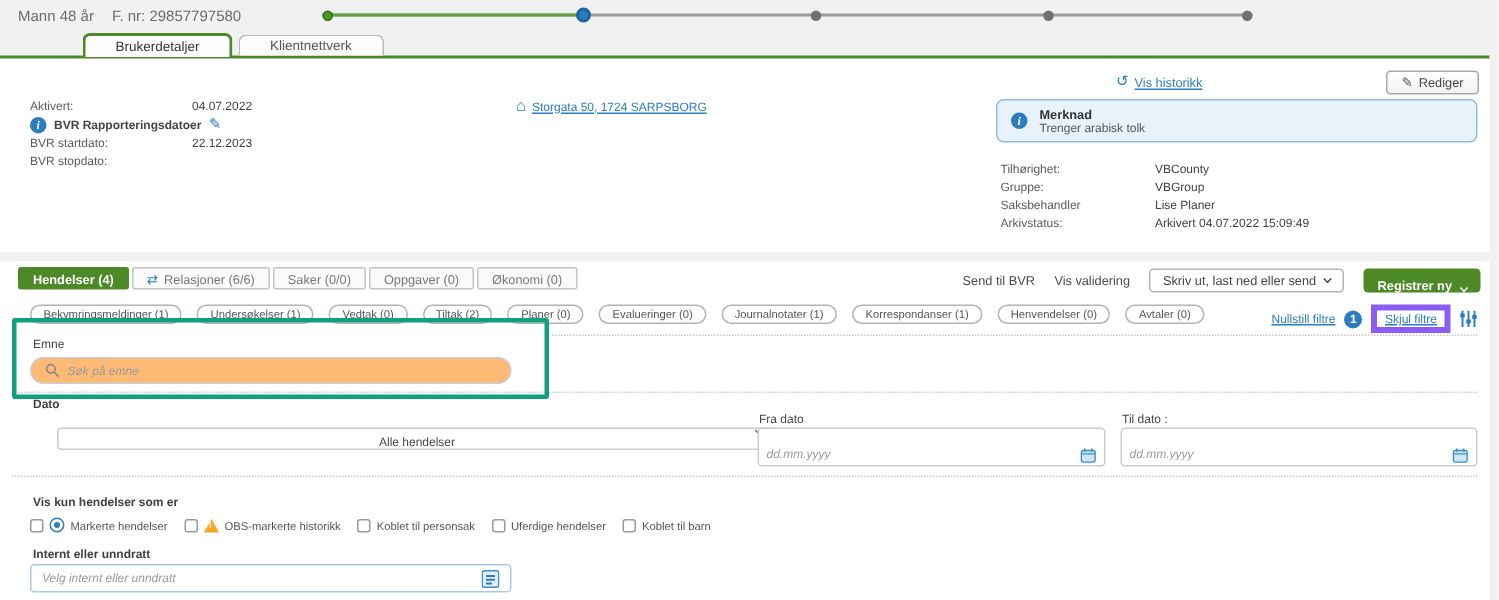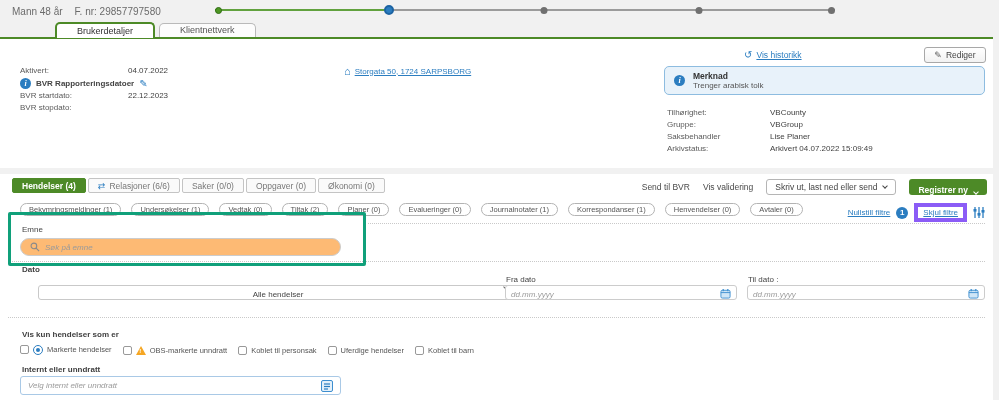--- a/index.html
+++ b/index.html
@@ -107,27 +107,27 @@
   .search-box input, .plain-input input { border: none; outline: none; flex: 1; font-size: 8px;
                 background: transparent; font-family: "Liberation Sans", sans-serif; color: #444; min-width: 0; }
   input::placeholder { font-style: italic; color: #9a9a9a; }
 
   .select-box { position: absolute; left: 20px; top: 111px; width: 480px; height: 15px;
                 border: 1px solid #c9c9c9; border-radius: 3px; background: #fff;
                 display: flex; align-items: flex-end; justify-content: center; font-size: 8px; color: #444; cursor: pointer; margin-left: 18px; }
   .select-box .chev { position: absolute; right: 9px; color: #666; margin: 0; }
 
   .date-input { position: absolute; top: 111px; height: 15px; border: 1px solid #ccc; border-radius: 3px;
-                background: #fff; display: flex; align-items: flex-end; padding: 0 5px; gap: 4px; }
+                background: #fff; display: flex; align-items: flex-start; padding: 12px 5px; gap: 4px; }
   .date-input input { border: none; outline: none; flex: 1; font-size: 8px; background: transparent;
                 font-family: "Liberation Sans", sans-serif; min-width: 0; }
   .cal { flex: 0 0 auto; cursor: pointer; display: flex; }
 
   .checkrow { position: absolute; left: 20px; top: 171px; display: flex; align-items: center; gap: 11px; }
-  .chk-item { display: flex; align-items: flex-start; gap: 4px; }
+  .chk-item { display: flex; align-items: center; gap: 4px; }
   .chk-item .txt { font-size: 7.5px; color: #555; white-space: nowrap; }
   .cb { width: 9px; height: 9px; border: 1px solid #999; border-radius: 2px; background: #fff; cursor: pointer; flex: 0 0 auto; }
   .target { width: 10px; height: 10px; border: 1px solid #2b7dc0; border-radius: 50%; position: relative; flex: 0 0 auto; }
   .target::after { content: ""; position: absolute; left: 2px; top: 2px; width: 4px; height: 4px;
                    background: #2b7dc0; border-radius: 50%; }
   .warn { position: relative; width: 0; height: 0; border-left: 5px solid transparent;
           border-right: 5px solid transparent; border-bottom: 9px solid #f5a623; flex: 0 0 auto; }
   .warn::after { content: "!"; position: absolute; left: -1.5px; top: 2px;
                  font: bold 6px "Liberation Sans", sans-serif; color: #fff; }
 
@@ -319,21 +319,21 @@
 
     <div class="checkrow">
       <div class="chk-item">
         <span class="cb"></span>
         <span class="target"></span>
         <span class="txt">Markerte hendelser</span>
       </div>
       <div class="chk-item">
         <span class="cb"></span>
         <span class="warn"></span>
-        <span class="txt">OBS-markerte unndratt</span>
+        <span class="txt">OBS-markerte historikk</span>
       </div>
       <div class="chk-item">
         <span class="cb"></span>
         <span class="txt">Koblet til personsak</span>
       </div>
       <div class="chk-item">
         <span class="cb"></span>
         <span class="txt">Uferdige hendelser</span>
       </div>
       <div class="chk-item">

